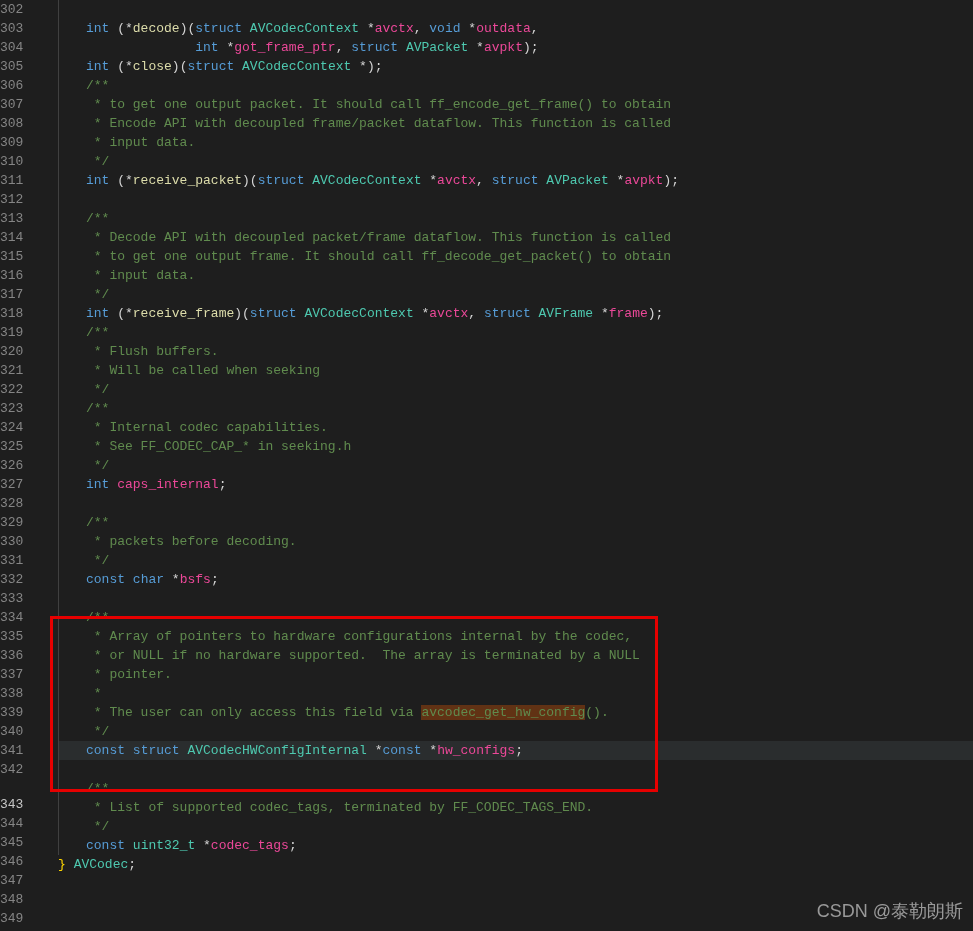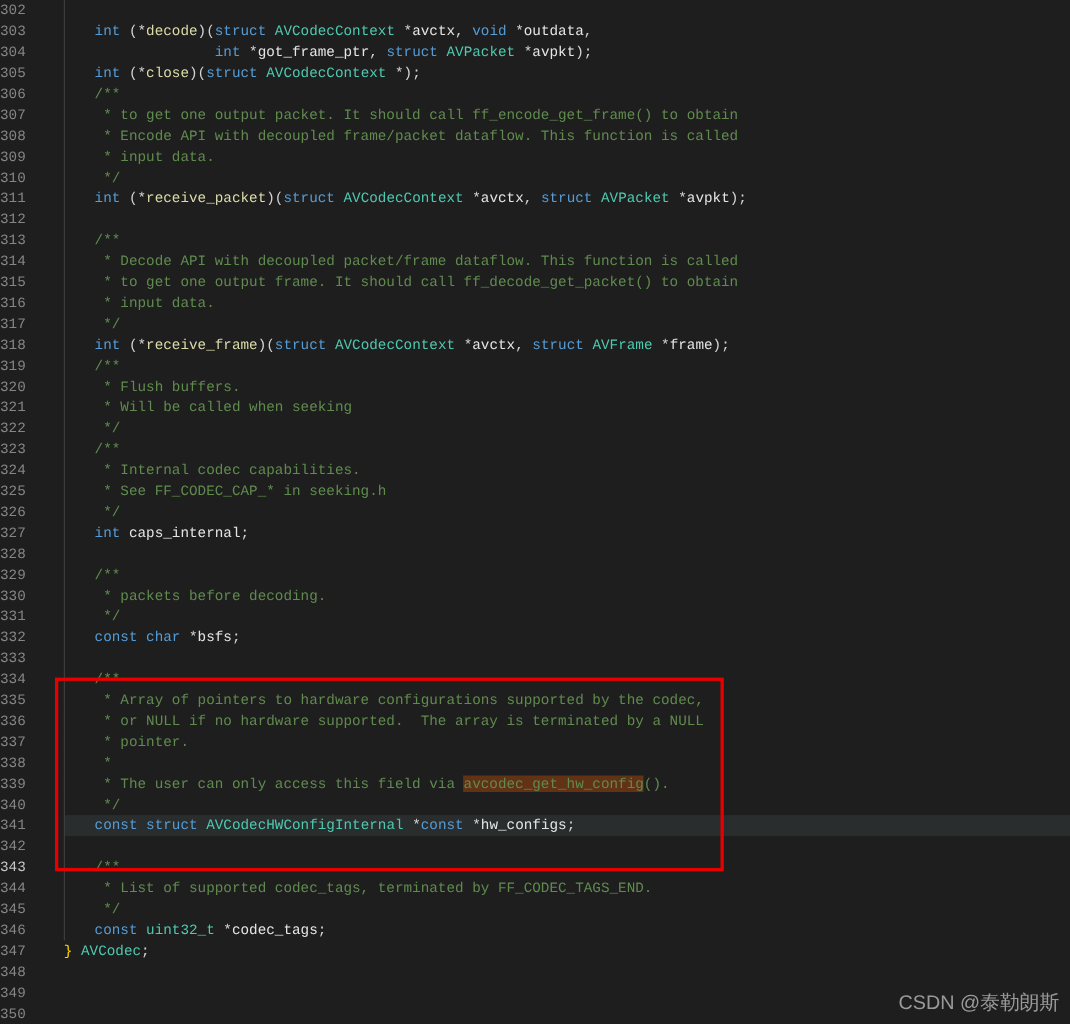--- a/index.html
+++ b/index.html
@@ -24,20 +24,21 @@
   color: #858585;
   user-select: none;
   flex-shrink: 0;
 }
 .gutter .ln {
   height: 19px;
   line-height: 19px;
 }
 .gutter .ln.current {
   color: #c6c6c6;
+  margin-top: 16px;
 }
 .code {
   flex: 1;
   position: relative;
 }
 .line {
   height: 19px;
   line-height: 19px;
   white-space: pre;
   position: relative;
@@ -48,21 +49,21 @@
 .indent-guide {
   border-left: 1px solid #404040;
   display: inline-block;
   width: 28px;
   height: 19px;
   vertical-align: top;
 }
 .kw { color: #569cd6; }
 .type { color: #4ec9b0; }
 .fn { color: #dcdcaa; }
-.var { color: #e5e5e5; }
+.var { color: #ec4899; }
 .comment { color: #608b4e; }
 .punct { color: #d4d4d4; }
 .highlight-bg { background: #613214; }
 .highlight-box {
   position: absolute;
   border: 3px solid #e60000;
   pointer-events: none;
   z-index: 10;
 }
 .watermark {
@@ -159,21 +160,21 @@
       <div class="line"><span class="indent-guide"></span><span class="comment"> * See FF_CODEC_CAP_* in seeking.h</span></div>
       <div class="line"><span class="indent-guide"></span><span class="comment"> */</span></div>
       <div class="line"><span class="indent-guide"></span><span class="kw">int</span><span class="punct"> </span><span class="var">caps_internal</span><span class="punct">;</span></div>
       <div class="line"><span class="indent-guide"></span></div>
       <div class="line"><span class="indent-guide"></span><span class="comment">/**</span></div>
       <div class="line"><span class="indent-guide"></span><span class="comment"> * packets before decoding.</span></div>
       <div class="line"><span class="indent-guide"></span><span class="comment"> */</span></div>
       <div class="line"><span class="indent-guide"></span><span class="kw">const</span><span class="punct"> </span><span class="kw">char</span><span class="punct"> *</span><span class="var">bsfs</span><span class="punct">;</span></div>
       <div class="line"><span class="indent-guide"></span></div>
       <div class="line"><span class="indent-guide"></span><span class="comment">/**</span></div>
-      <div class="line"><span class="indent-guide"></span><span class="comment"> * Array of pointers to hardware configurations supported by the codec,</span></div>
+      <div class="line"><span class="indent-guide"></span><span class="comment"> * Array of pointers to hardware configurations internal by the codec,</span></div>
       <div class="line"><span class="indent-guide"></span><span class="comment"> * or NULL if no hardware supported.  The array is terminated by a NULL</span></div>
       <div class="line"><span class="indent-guide"></span><span class="comment"> * pointer.</span></div>
       <div class="line"><span class="indent-guide"></span><span class="comment"> *</span></div>
       <div class="line"><span class="indent-guide"></span><span class="comment"> * The user can only access this field via </span><span class="comment"><span class="highlight-bg">avcodec_get_hw_config</span></span><span class="comment">().</span></div>
       <div class="line"><span class="indent-guide"></span><span class="comment"> */</span></div>
       <div class="line current"><span class="indent-guide"></span><span class="kw">const</span><span class="punct"> </span><span class="kw">struct</span><span class="punct"> </span><span class="type">AVCodecHWConfigInternal</span><span class="punct"> *</span><span class="kw">const</span><span class="punct"> *</span><span class="var">hw_configs</span><span class="punct">;</span></div>
       <div class="line"><span class="indent-guide"></span></div>
       <div class="line"><span class="indent-guide"></span><span class="comment">/**</span></div>
       <div class="line"><span class="indent-guide"></span><span class="comment"> * List of supported codec_tags, terminated by FF_CODEC_TAGS_END.</span></div>
       <div class="line"><span class="indent-guide"></span><span class="comment"> */</span></div>

